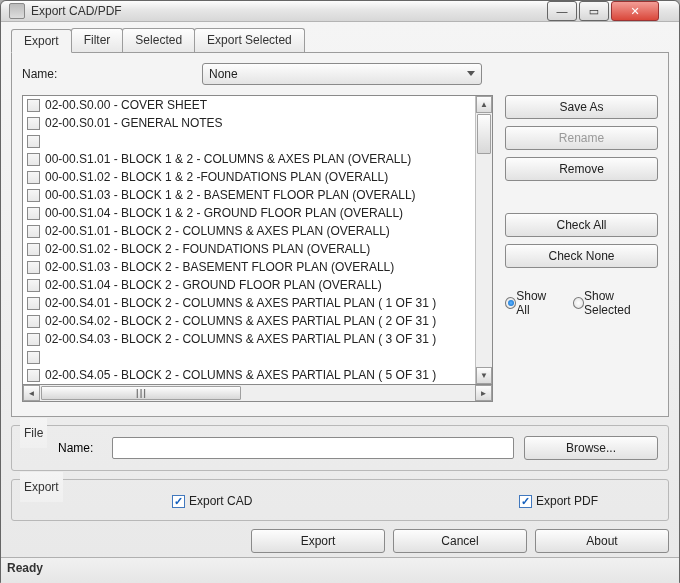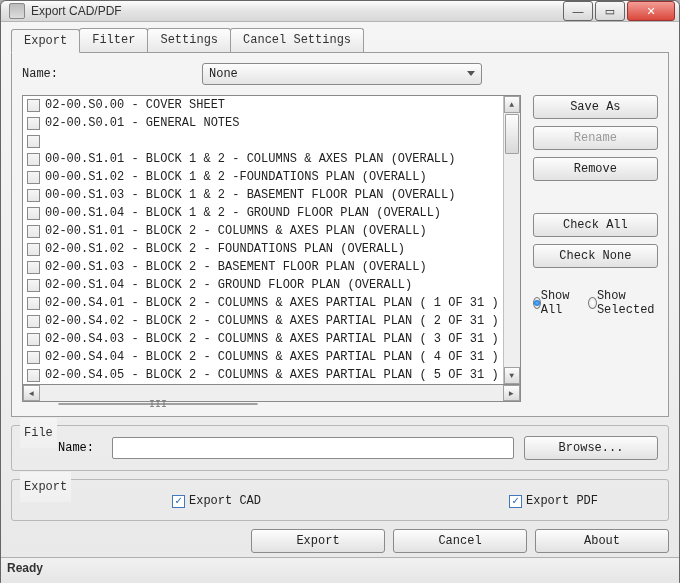--- a/index.html
+++ b/index.html
@@ -23,21 +23,21 @@
     margin: 0 auto;
   }
   
   .titlebar {
     height: 30px;
     background: linear-gradient(#fdfdfd, #e6e6e6 45%, #d7d7d7);
     border-bottom: 1px solid #b4b4b4;
     border-radius: 6px 6px 0 0;
     display: flex;
     align-items: center;
-    padding: 0 4px 0 8px;
+    padding: 0 20px 0 8px;
   }
   .titlebar .app-icon {
     width: 16px; height: 16px;
     background: linear-gradient(#bbb,#ddd);
     border: 1px solid #888;
     border-radius: 2px;
     margin-right: 6px;
   }
   .titlebar .title { flex: 1; color: #333; }
   .win-btns { display: flex; gap: 0; }
@@ -58,21 +58,20 @@
     color:#fff;
     border-color:#933;
   }
   
   .client {
     flex:1;
     display:flex;
     flex-direction:column;
     padding: 6px 10px 4px 10px;
     background: linear-gradient(#f5f5f5,#e9e9e9);
-    font-family: Liberation Mono, monospace;
   }
   
   .tabs {
     display:flex;
     gap:0;
     position:relative;
     z-index:1;
   }
   .tab {
     padding: 4px 12px 4px 12px;
@@ -183,23 +182,23 @@
     background:linear-gradient(#fdfdfd,#dcdcdc);
     border:1px solid #a0a0a0;
     display:flex;align-items:center;justify-content:center;
     font-size:8px; color:#555;
   }
   .hscroll .thumb {
     width:200px;
     background:linear-gradient(#fdfdfd,#d8d8d8);
     border:1px solid #a0a0a0;
     border-radius:1px;
-    margin:18px;
+    margin:1px;
     display:flex;align-items:center;justify-content:center;
-    font-size:10px;color:#777;
+    font-size:13px;color:#777;
   }
   .hscroll .track { flex:1; }
   .side-buttons {
     width:165px;
     padding-left:12px;
     display:flex;
     flex-direction:column;
     gap:7px;
   }
   .btn {
@@ -290,22 +289,22 @@
       <div class="win-btn">▭</div>
       <div class="win-btn close">✕</div>
     </div>
   </div>
 
   <div class="client">
 
     <div class="tabs">
       <div class="tab active">Export</div>
       <div class="tab">Filter</div>
-      <div class="tab">Settings</div>
-      <div class="tab">Cancel Settings</div>
+      <div class="tab">Selected</div>
+      <div class="tab">Export Selected</div>
     </div>
 
     <div class="tab-pane">
 
       <div class="row-name">
         <label>Name:</label>
         <div class="combo">
           <span>None</span>
           <span class="arrow"></span>
         </div>
@@ -366,21 +365,20 @@
                 <div class="list-item">
                   <span class="chk"></span>
                   <span>02-00.S4.02 - BLOCK 2 - COLUMNS &amp; AXES PARTIAL PLAN ( 2 OF 31 )</span>
                 </div>
                 <div class="list-item">
                   <span class="chk"></span>
                   <span>02-00.S4.03 - BLOCK 2 - COLUMNS &amp; AXES PARTIAL PLAN ( 3 OF 31 )</span>
                 </div>
                 <div class="list-item">
                   <span class="chk"></span>
-                  <span>02-00.S4.04 - BLOCK 2 - COLUMNS &amp; AXES PARTIAL PLAN ( 4 OF 31 )</span>
                 </div>
                 <div class="list-item">
                   <span class="chk"></span>
                   <span>02-00.S4.05 - BLOCK 2 - COLUMNS &amp; AXES PARTIAL PLAN ( 5 OF 31 )</span>
                 </div>
               </div>
             <div class="vscroll">
               <div class="arrowbtn">▲</div>
               <div class="thumb"></div>
               <div class="track"></div>

